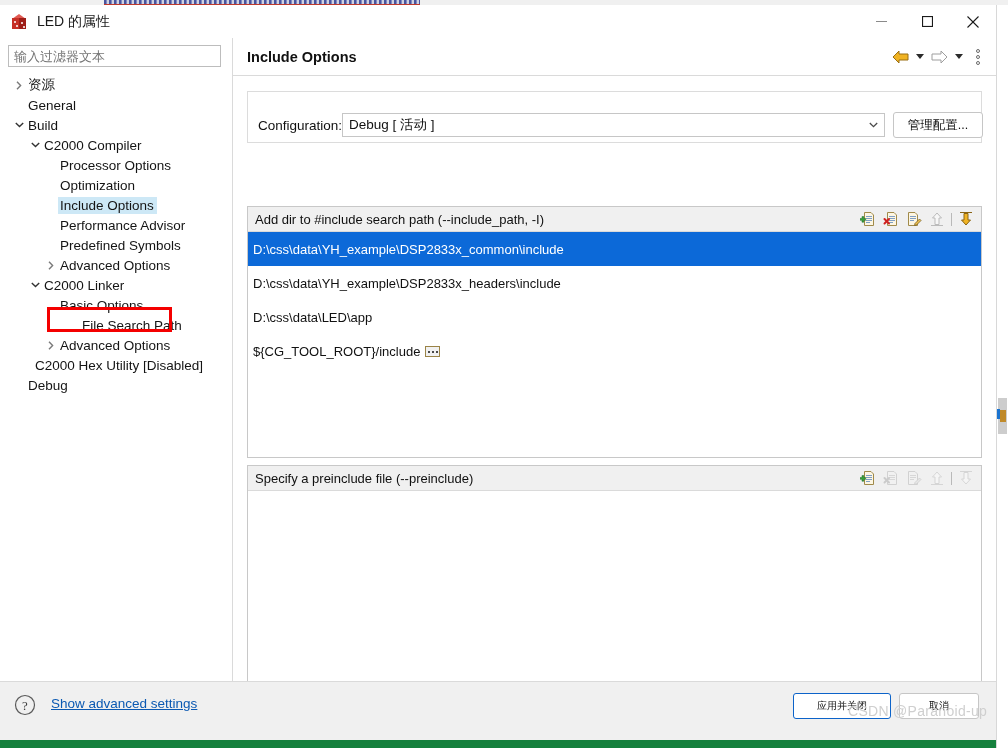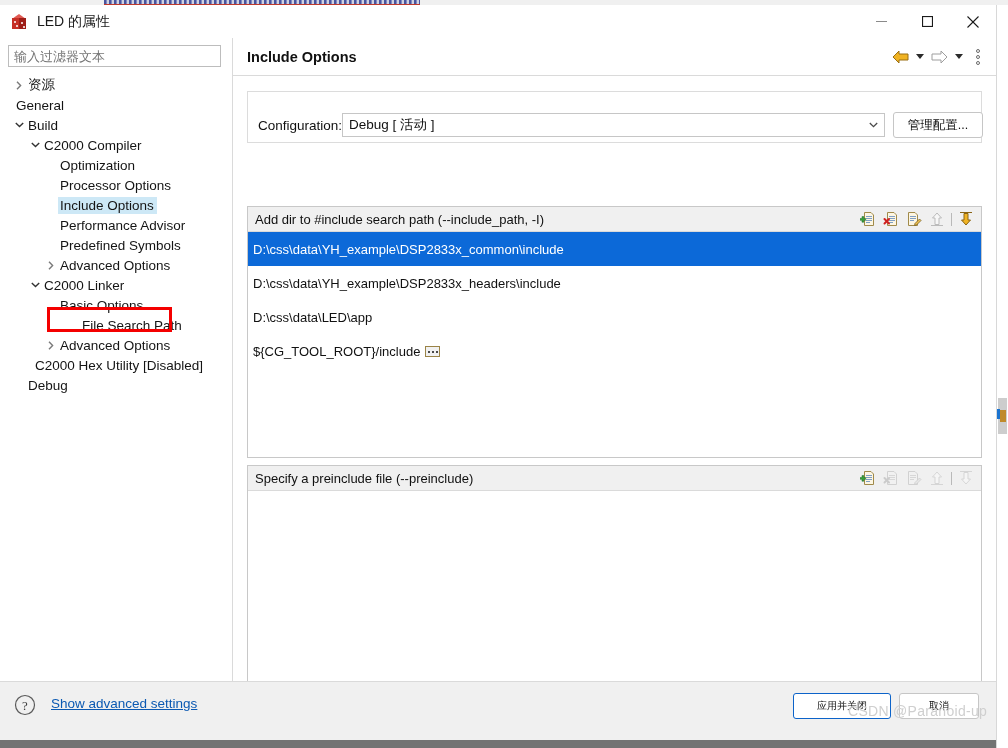--- a/index.html
+++ b/index.html
@@ -77,21 +77,21 @@
     width: 3px; height: 10px;
     background: #1b74d0;
   }
 
   
   #dialog {
     position: absolute;
     left: 0; top: 5px;
     width: 996px;
     height: 743px;
-    background: #737373;
+    background: #15803d;
     box-sizing: border-box;
     overflow: hidden;
   }
 
   
   #titlebar {
     position: absolute;
     left: 0; top: 0;
     width: 996px; height: 33px;
     background: #ffffff;
@@ -511,21 +511,21 @@
     <input id="filter-box" type="text" placeholder="输入过滤器文本" style="">
     <div id="tree">
         <div class="tree-row" style="padding-left: 12px;">
           <span class="twisty">
             <svg class="chev" width="6" height="9" viewBox="0 0 6 9">
               <path d="M1 0.8 L4.6 4.5 L1 8.2" fill="none" stroke="#7a7a7a" stroke-width="1.4"></path>
             </svg>
           </span>
           <span class="label">资源</span>
         </div>
-        <div class="tree-row" style=" text-align: right;">
+        <div class="tree-row" style="padding-left: 12px; text-align: right;">
           <span class="twisty"></span>
           <span class="label">General</span>
         </div>
         <div class="tree-row" style="padding-left: 12px;">
           <span class="twisty">
             <svg class="chev" width="9" height="6" viewBox="0 0 9 6">
               <path d="M0.8 1 L4.5 4.6 L8.2 1" fill="none" stroke="#333" stroke-width="1.4"></path>
             </svg>
           </span>
           <span class="label">Build</span>
@@ -533,25 +533,25 @@
         <div class="tree-row" style="padding-left: 28px;">
           <span class="twisty">
             <svg class="chev" width="9" height="6" viewBox="0 0 9 6">
               <path d="M0.8 1 L4.5 4.6 L8.2 1" fill="none" stroke="#333" stroke-width="1.4"></path>
             </svg>
           </span>
           <span class="label">C2000 Compiler</span>
         </div>
         <div class="tree-row" style="padding-left: 44px;">
           <span class="twisty"></span>
+          <span class="label">Processor Options</span>
+        </div>
+        <div class="tree-row" style="padding-left: 44px;">
+          <span class="twisty"></span>
           <span class="label">Optimization</span>
-        </div>
-        <div class="tree-row" style="padding-left: 44px;">
-          <span class="twisty"></span>
-          <span class="label">Processor Options</span>
         </div>
         <div class="tree-row selected" style="padding-left: 44px;">
           <span class="twisty"></span>
           <span class="label">Include Options</span>
         </div>
         <div class="tree-row" style="padding-left: 44px;">
           <span class="twisty"></span>
           <span class="label">Performance Advisor</span>
         </div>
         <div class="tree-row" style="padding-left: 44px;">

